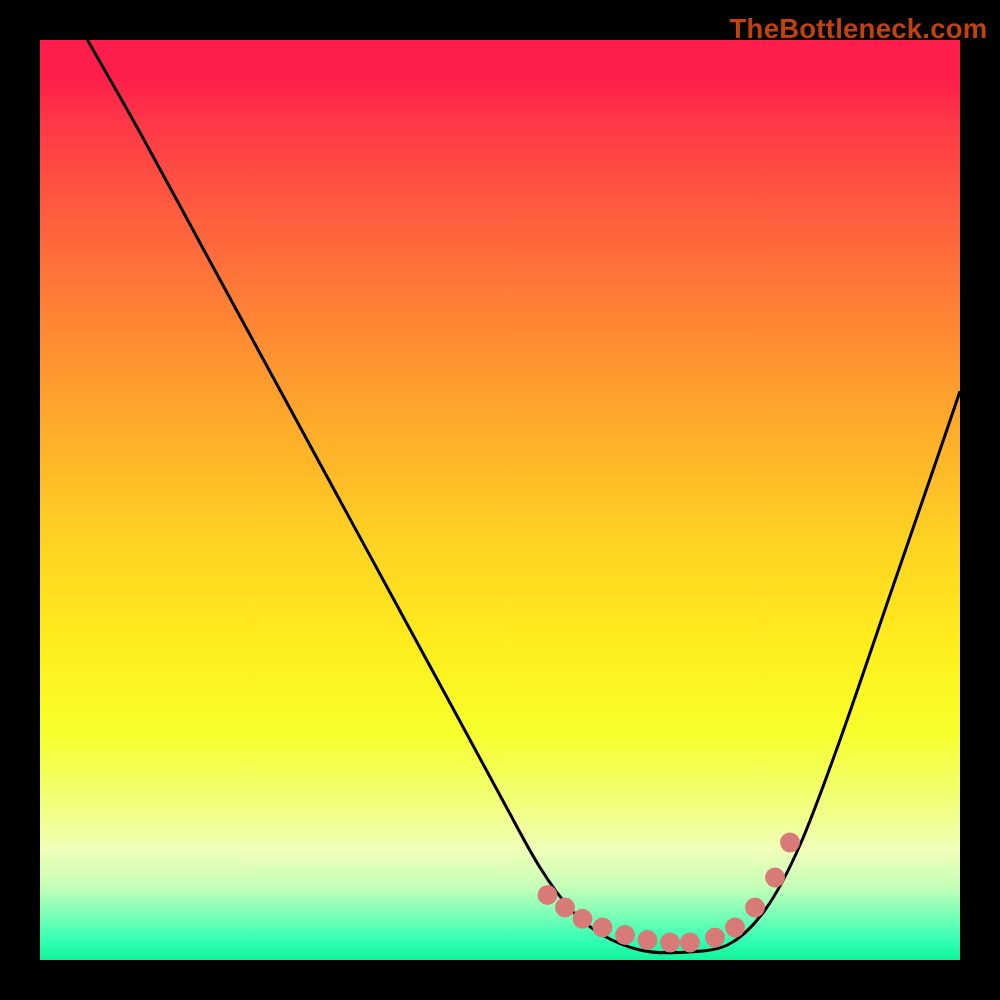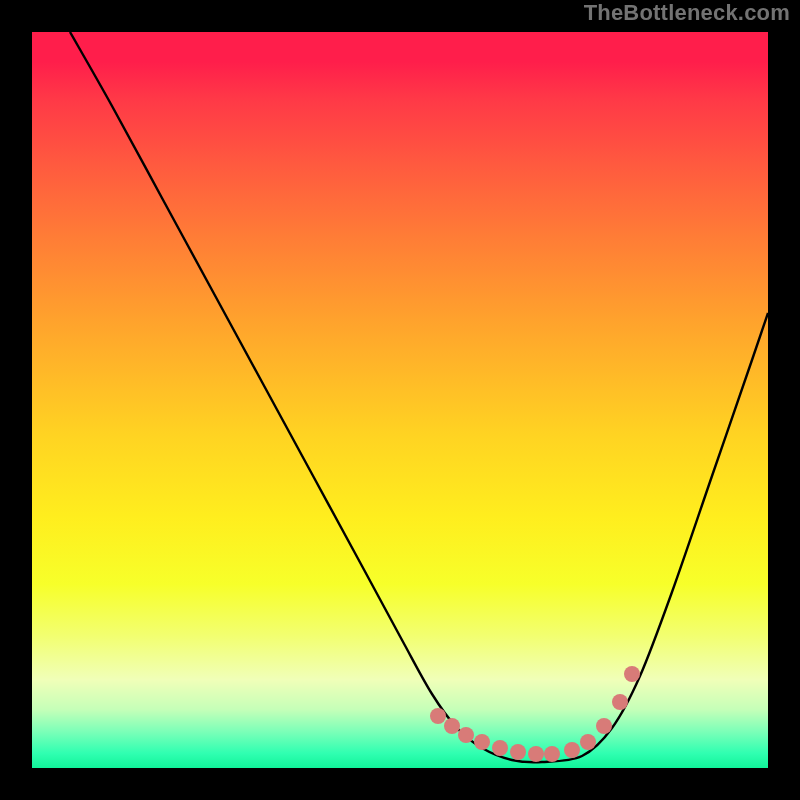--- a/index.html
+++ b/index.html
@@ -36,26 +36,26 @@
       #f2ff70 82%,
       #f0ffb8 88%,
       #c6ffb8 92%,
       #7dffb8 95%,
       #30ffb1 98%,
       #11f49a 100%
     );
   }
   .watermark {
     position: absolute;
-    top: 0;
+    top: 10px;
     right: 10px;
     font-family: Arial, Helvetica, sans-serif;
     font-size: 22px;
     font-weight: 600;
-    color: #737373;
+    color: #c2410c;
     letter-spacing: 0.2px;
   }
   svg.curve {
     position: absolute;
     left: 0;
     top: 0;
     width: 736px;
     height: 736px;
   }
 </style>

